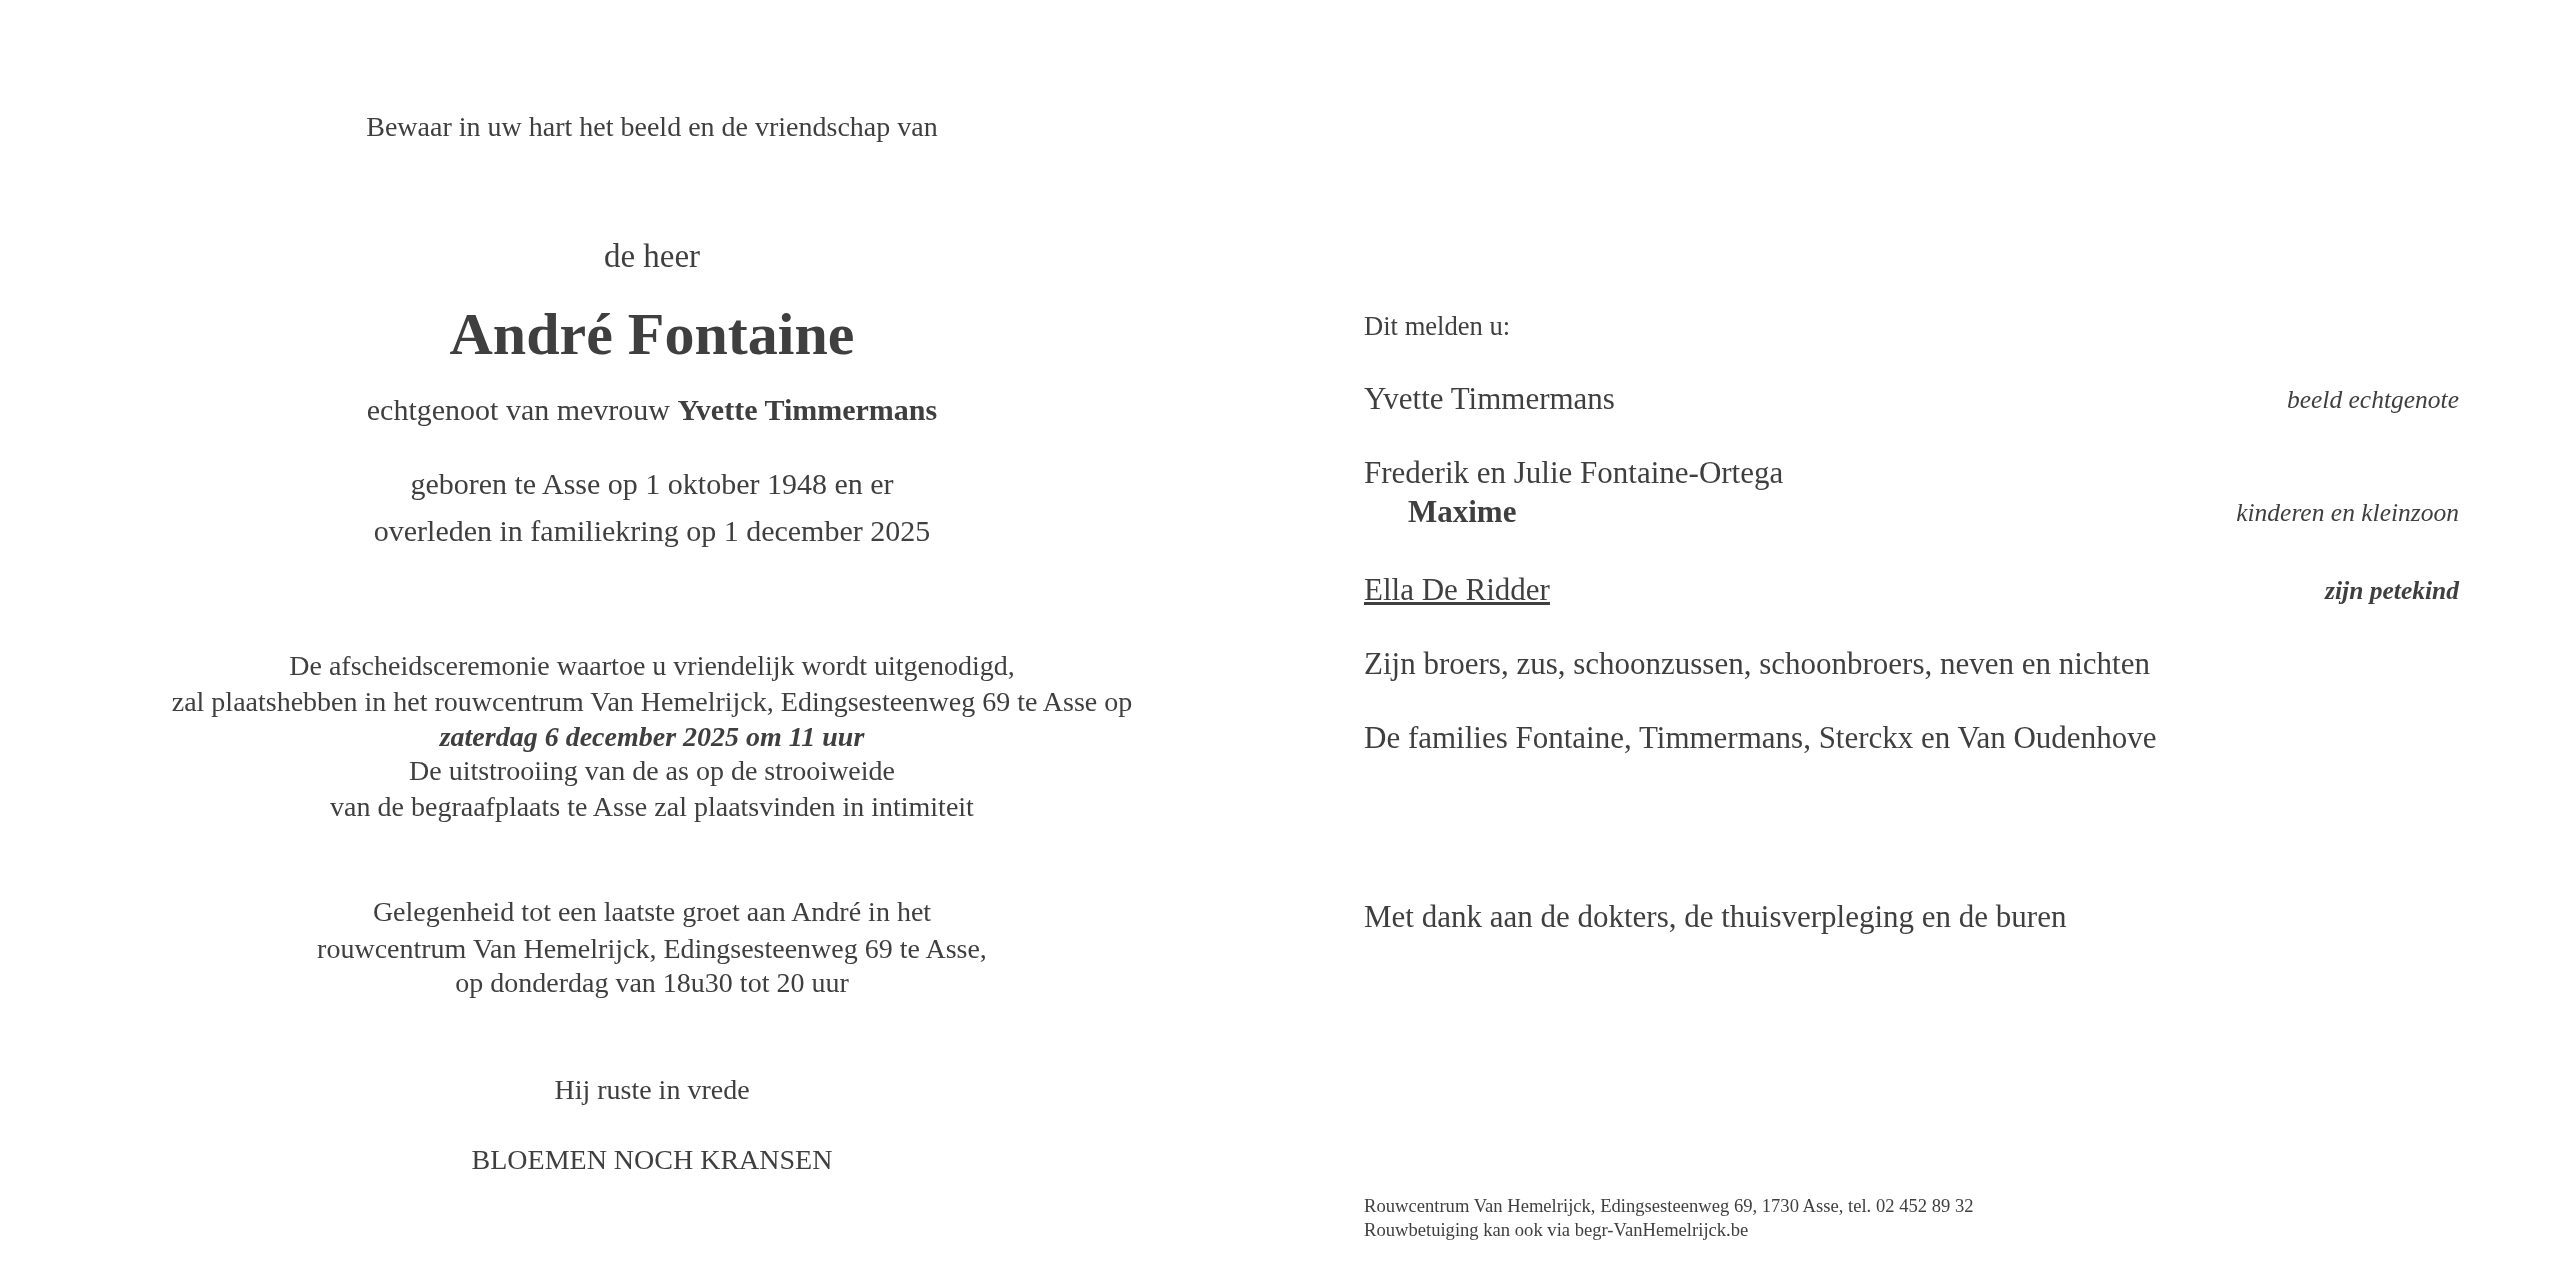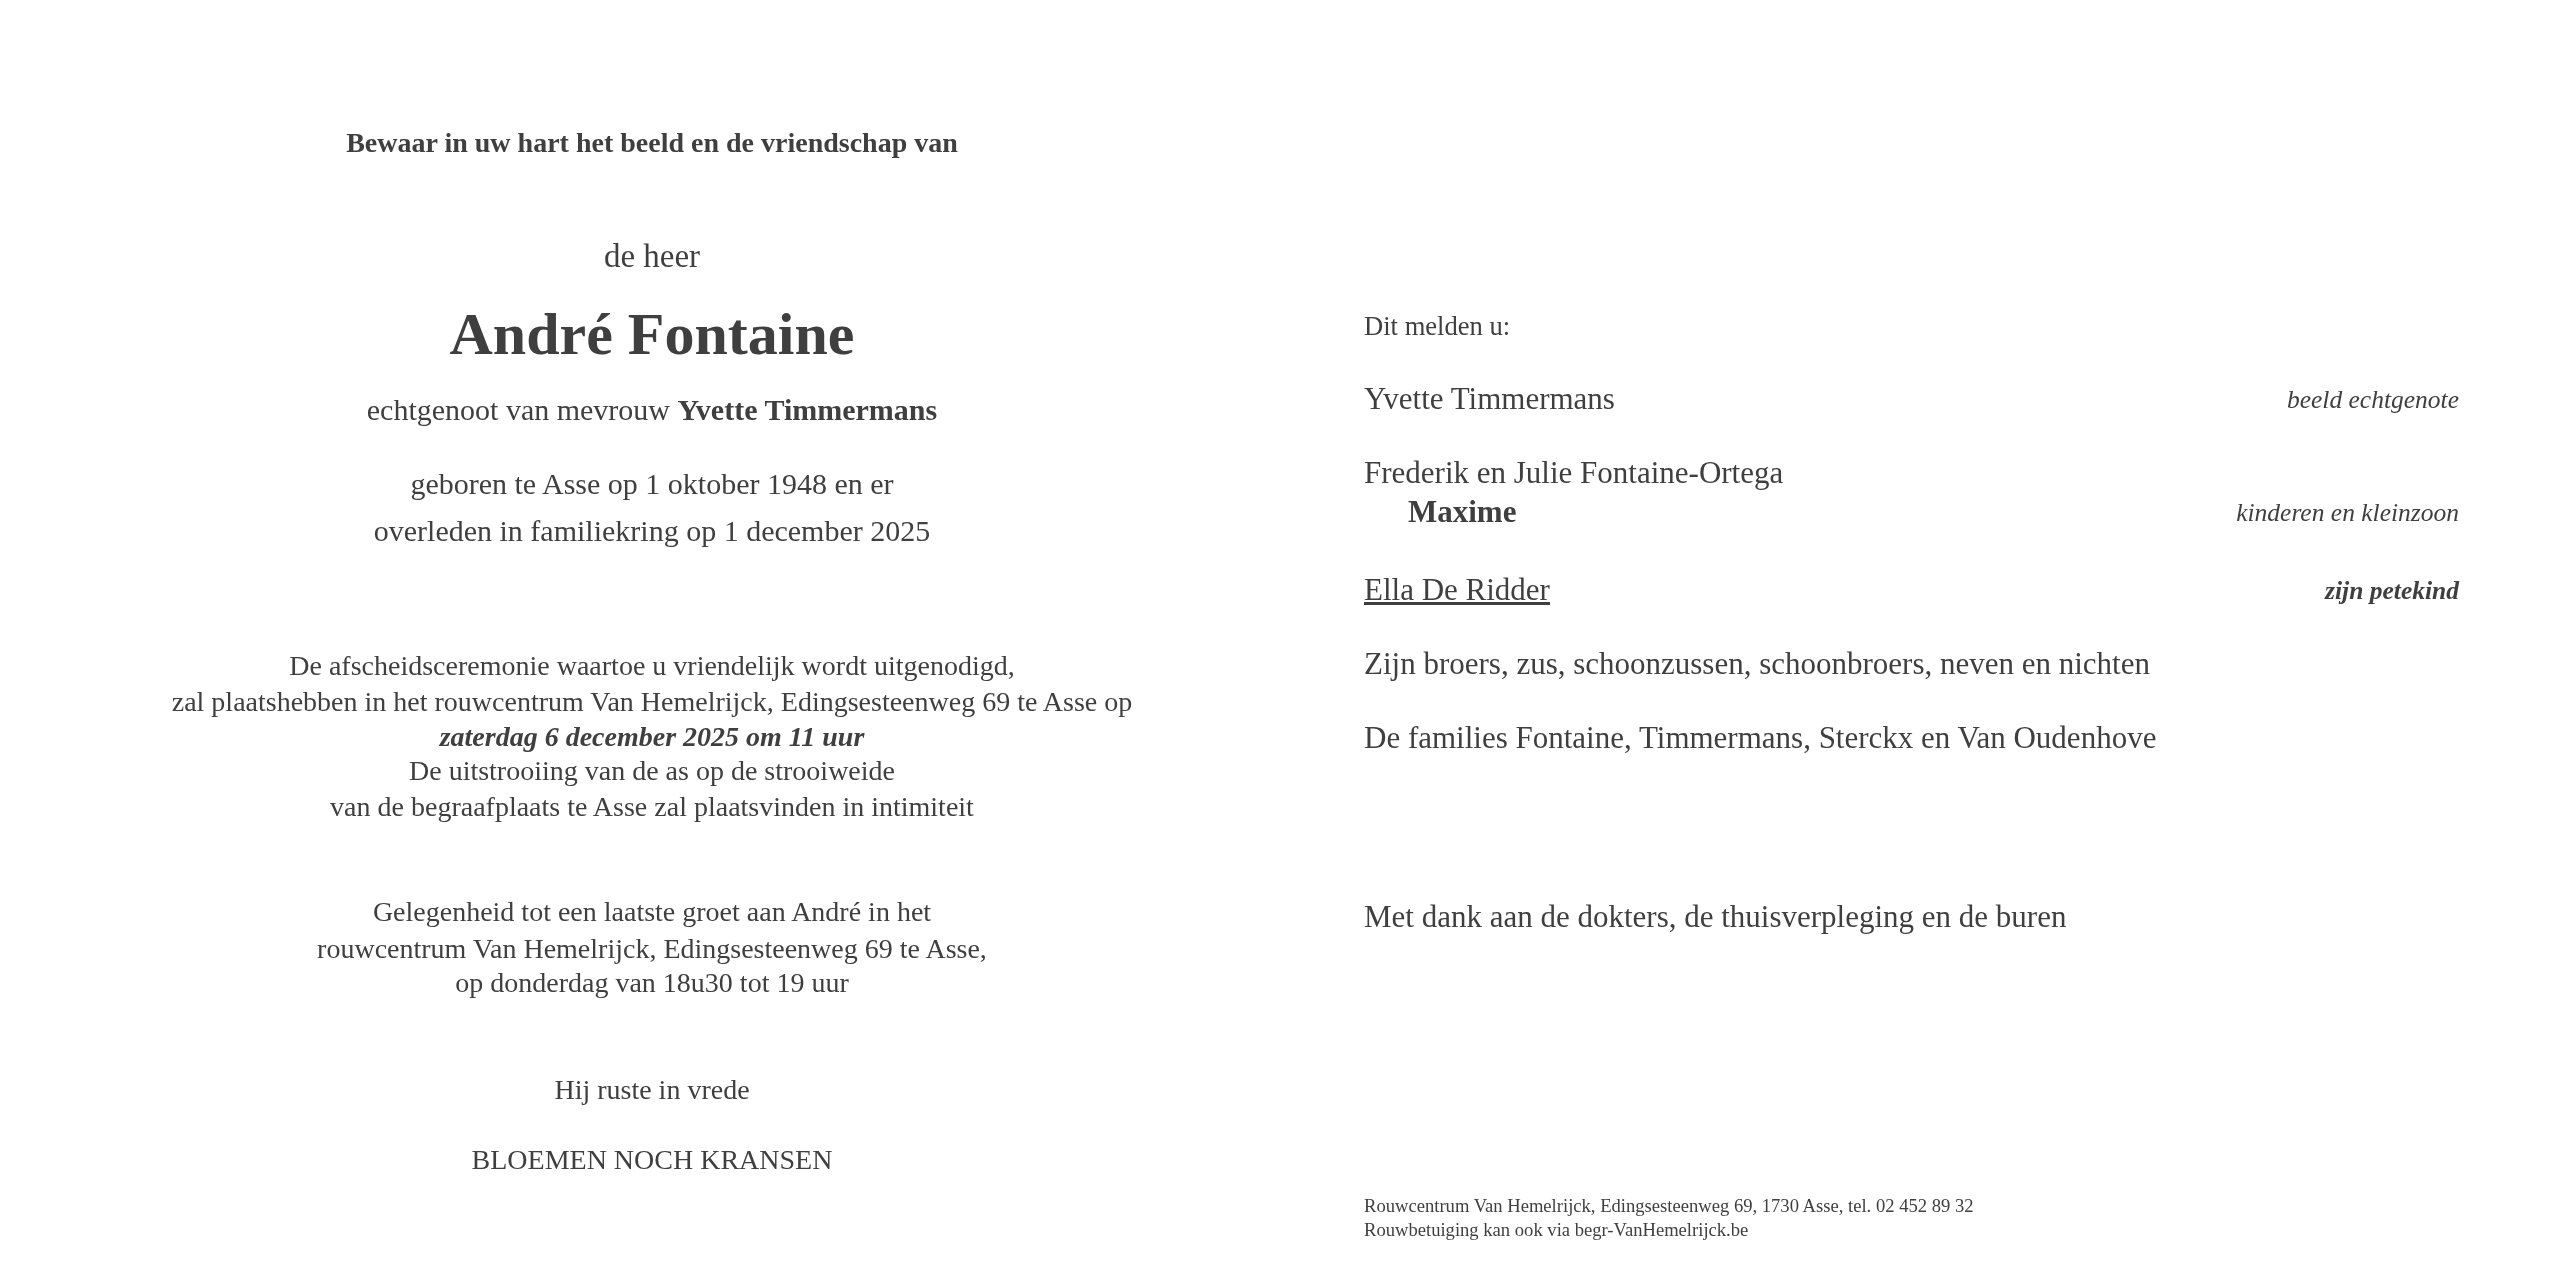--- a/index.html
+++ b/index.html
@@ -10,36 +10,36 @@
   .rc { left:1364px; }
   .role { right:117px; text-align:right; font-style:italic; font-size:25.5px; }
   .t52 { font-size:28px; }
   .t56 { font-size:30px; }
   .t58 { font-size:31px; }
   b { font-weight:bold; }
 </style>
 </head>
 <body>
 
-<div class="abs lc t52" style="top:127px;font-weight:bold;">Bewaar in uw hart het beeld en de vriendschap van</div>
+<div class="abs lc t52" style="top:111px;">Bewaar in uw hart het beeld en de vriendschap van</div>
 <div class="abs lc" style="top:238px; font-size:33px;">de heer</div>
 <div class="abs lc" style="top:300px; font-size:60px; font-weight:bold;">André Fontaine</div>
 <div class="abs lc t56" style="top:393px;"><span>echtgenoot van mevrouw </span><b>Yvette Timmermans</b></div>
 <div class="abs lc t56" style="top:467px;">geboren te Asse op 1 oktober 1948 en er</div>
 <div class="abs lc t56" style="top:514px;">overleden in familiekring op 1 december 2025</div>
 
 <div class="abs lc t52" style="top:650px;">De afscheidsceremonie waartoe u vriendelijk wordt uitgenodigd,</div>
 <div class="abs lc t52" style="top:686px;">zal plaatshebben in het rouwcentrum Van Hemelrijck, Edingsesteenweg 69 te Asse op</div>
 <div class="abs lc t52" style="top:721px; font-weight:bold; font-style:italic;">zaterdag 6 december 2025 om 11 uur</div>
 <div class="abs lc t52" style="top:755px;">De uitstrooiing van de as op de strooiweide</div>
 <div class="abs lc t52" style="top:791px;">van de begraafplaats te Asse zal plaatsvinden in intimiteit</div>
 
 <div class="abs lc t52" style="top:896px;">Gelegenheid tot een laatste groet aan André in het</div>
 <div class="abs lc t52" style="top:933px;">rouwcentrum Van Hemelrijck, Edingsesteenweg 69 te Asse,</div>
-<div class="abs lc t52" style="top:967px;">op donderdag van 18u30 tot 19 uur</div>
+<div class="abs lc t52" style="top:967px;">op donderdag van 18u30 tot 20 uur</div>
 
 <div class="abs lc t52" style="top:1074px;">Hij ruste in vrede</div>
 <div class="abs lc t52" style="top:1144px;">BLOEMEN NOCH KRANSEN</div>
 
 <div class="abs rc" style="top:311px; font-size:26.6px;">Dit melden u:</div>
 
 <div class="abs rc t58" style="top:381px;">Yvette Timmermans</div>
 <div class="abs role" style="top:385px;">beeld echtgenote</div>
 
 <div class="abs rc t58" style="top:455px;">Frederik en Julie Fontaine-Ortega</div>

